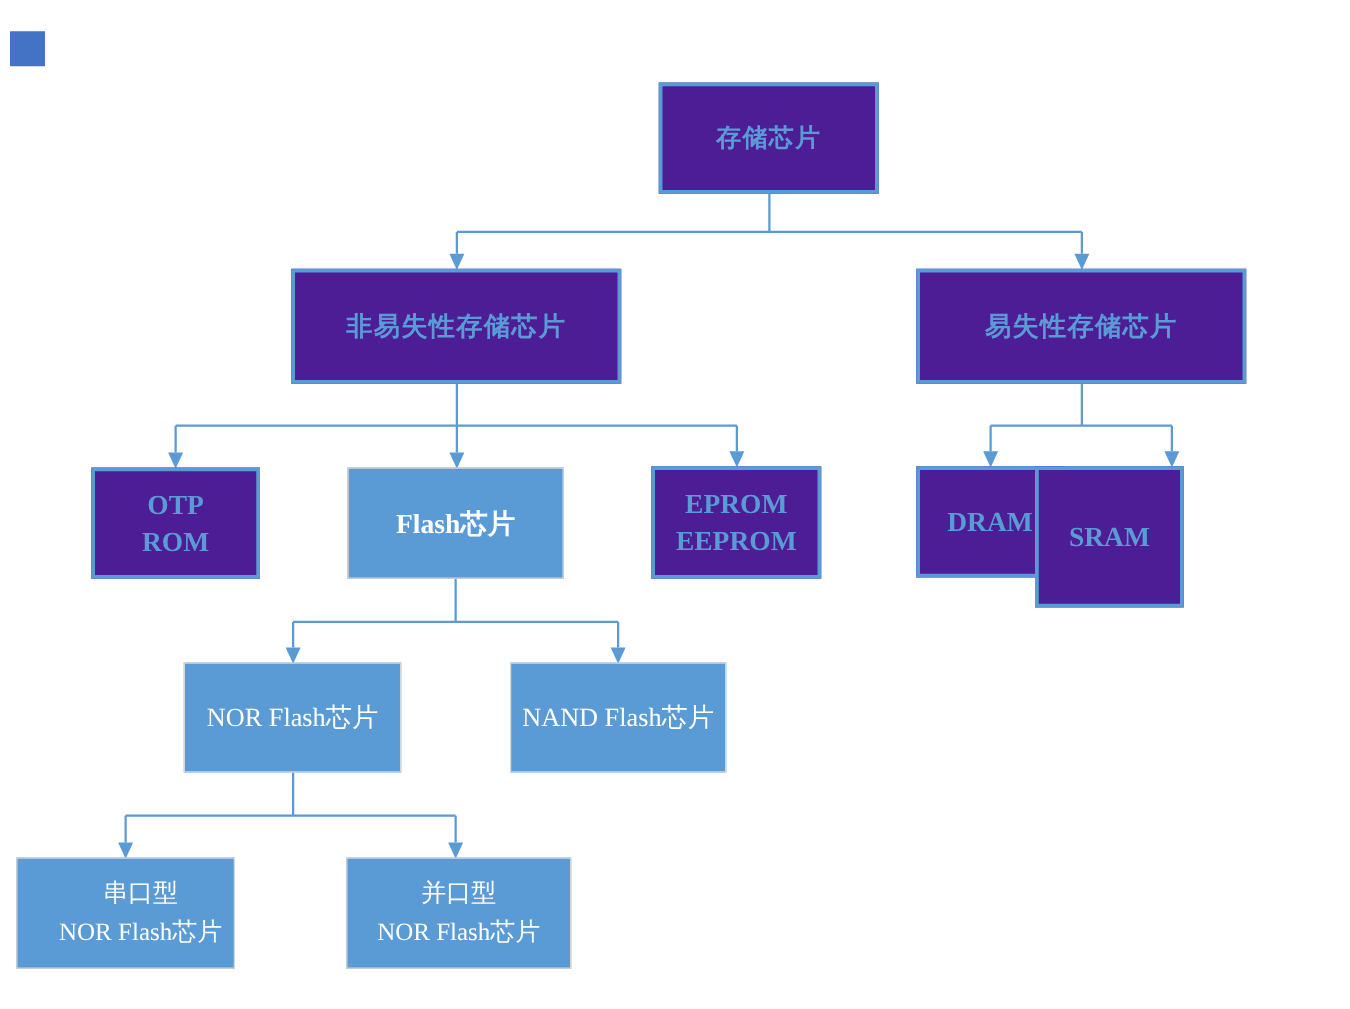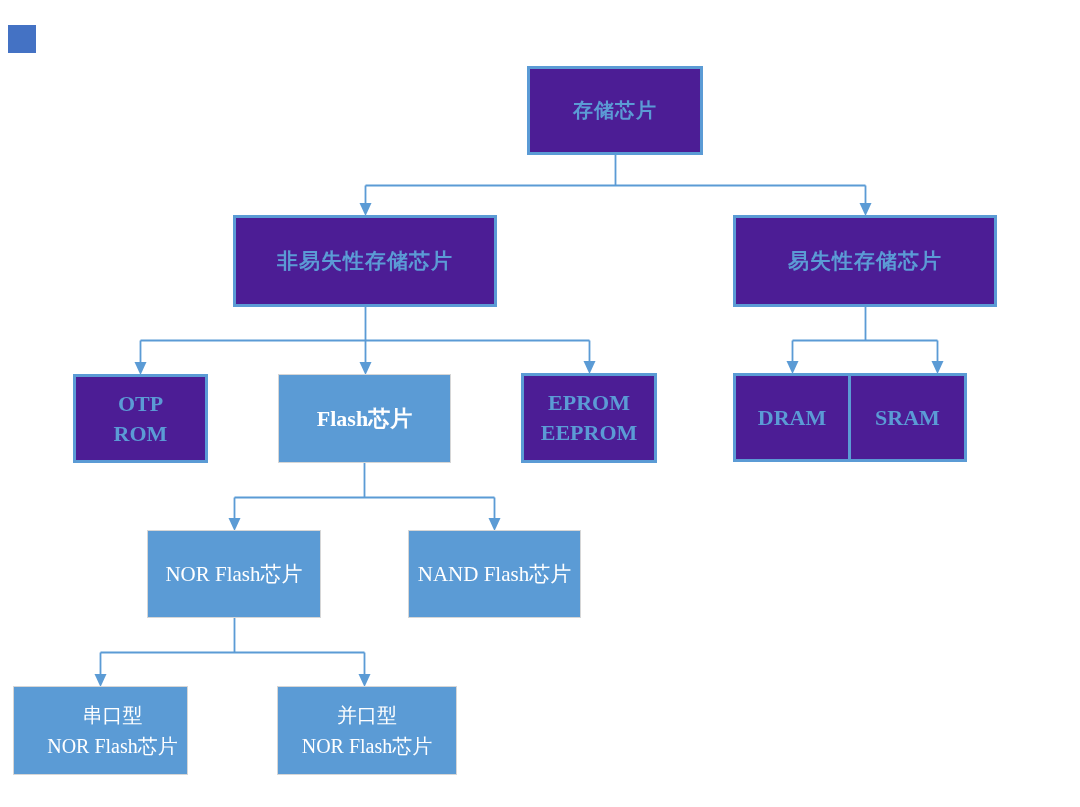--- a/index.html
+++ b/index.html
@@ -80,21 +80,21 @@
   <div class="node outlined fs-acr" style="left:73px;top:374px;width:135px;height:89px;">OTP
 ROM</div>
 
   <div class="node filled fs-flash" style="left:278px;top:374px;width:173px;height:89px;">Flash芯片</div>
 
   <div class="node outlined fs-acr" style="left:733px;top:373px;width:118px;height:89px;">DRAM</div>
 
   <div class="node outlined fs-acr" style="left:521px;top:373px;width:136px;height:90px;">EPROM
 EEPROM</div>
 
-  <div class="node outlined fs-acr" style="left:848px;top:373px;width:119px;height:89px;text-align:center;">SRAM</div>
+  <div class="node outlined fs-acr" style="left:828px;top:373px;width:119px;height:113px;text-align:center;">SRAM</div>
 
   <div class="node filled fs-norf" style="left:147px;top:530px;width:174px;height:88px;">NOR Flash芯片</div>
 
   <div class="node filled fs-norf" style="left:408px;top:530px;width:173px;height:88px;">NAND Flash芯片</div>
 
   <div class="node filled fs-leaf" style="left:13px;top:686px;width:175px;height:89px;padding-left:24px;">串口型
 NOR Flash芯片</div>
 
   <div class="node filled fs-leaf" style="left:277px;top:686px;width:180px;height:89px;">并口型
 NOR Flash芯片</div>

